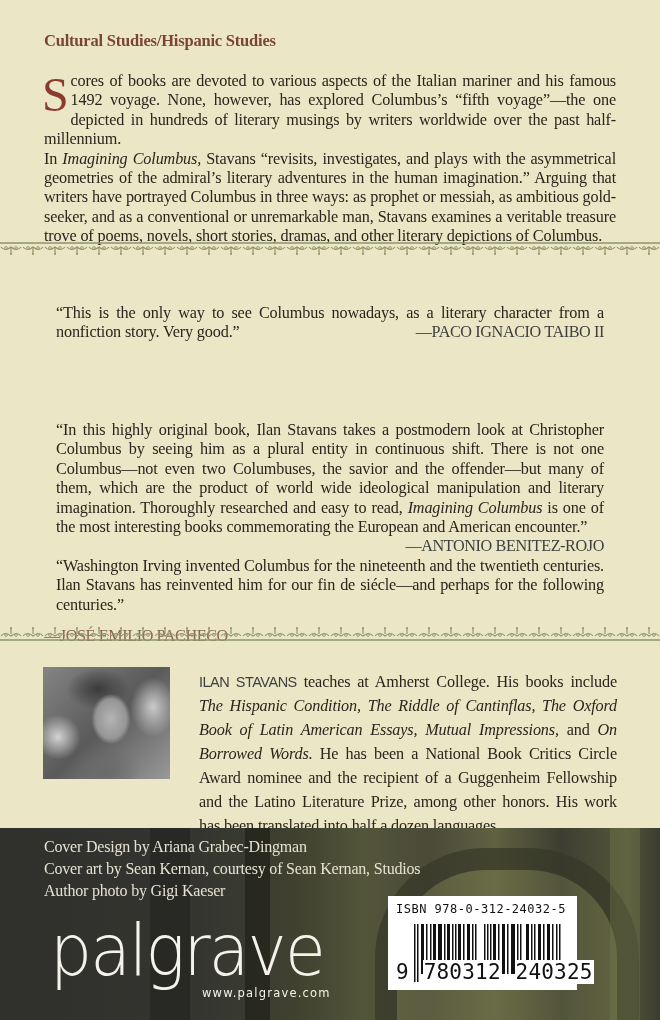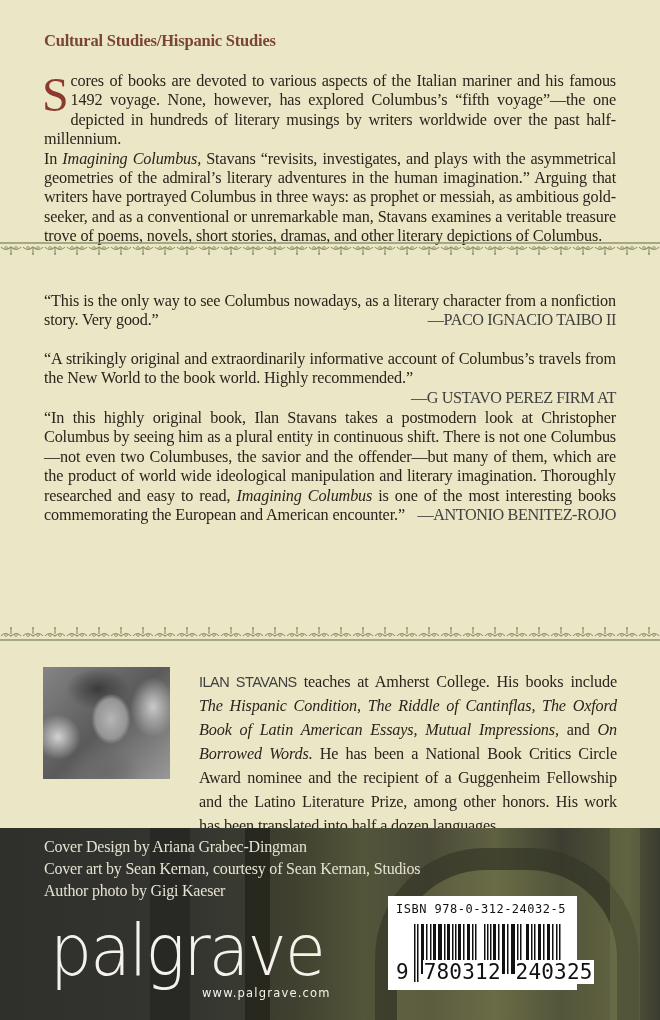--- a/index.html
+++ b/index.html
@@ -35,21 +35,21 @@
     position: absolute; left: 0; width: 660px; height: 16px;
   }
   .ornament svg { display: block; }
 
   .quote {
     position: absolute; left: 44px; width: 572px;
     font-size: 16.2px; line-height: 19.4px;
     text-align: justify; text-align-last: left;
     letter-spacing: -0.15px;
   }
-  .quote p { margin: 0; }
+  .quote p { margin: 12px; }
   .attrib {
     float: right; color: #404040; letter-spacing: -0.4px;
   }
   .attrib-line { display: block; text-align: right; color: #8a6652; letter-spacing: -0.4px; }
 
   .author-photo {
     position: absolute; left: 43px; top: 667px; width: 127px; height: 112px;
     background:
       radial-gradient(ellipse 28px 36px at 68px 52px, #bdb5a3 0%, #9c9484 55%, transparent 70%),
       radial-gradient(ellipse 45px 30px at 62px 105px, #6e6a60 0%, transparent 80%),
@@ -146,28 +146,29 @@
       </defs>
       <line x1="0" y1="2" x2="660" y2="2" stroke="#8c9468" stroke-width="1.5"></line>
       <rect x="0" y="2" width="660" height="14" fill="url(#ornTop)"></rect>
     </svg>
   </div>
 
   <div class="quote" style="top:292px;">
     <p><span>“This is the only way to see Columbus nowadays, as a literary character from a nonfiction story. Very good.”</span><span class="attrib">—PACO IGNACIO TAIBO II</span></p>
   </div>
 
-  <div class="quote" style="top:350px;">
-    <p><span>“A strikingly original and extraordinarily informative account of Columbus’s travels from the New World to the book world. Highly recommended.”</span> <span class="attrib">—G USTAVO PEREZ FIRM AT</span></p>
-  </div>
 
   <div class="quote" style="top:409px;">
     <p><span>“In this highly original book, Ilan Stavans takes a postmodern look at Christopher Columbus by seeing him as a plural entity in continuous shift. There is not one Columbus—not even two Columbuses, the savior and the offender—but many of them, which are the product of world wide ideological manipulation and literary imagination. Thoroughly researched and easy to read, </span><i>Imagining Columbus</i><span> is one of the most interesting books commemorating the European and American encounter.”</span><span class="attrib">—ANTONIO BENITEZ-ROJO</span></p>
   </div>
 
+  <div class="quote" style="top:545px;">
+    <p><span>“Washington Irving invented Columbus for the nineteenth and the twentieth centuries. Ilan Stavans has reinvented him for our fin de siécle—and perhaps for the following centuries.”</span></p>
+    <span class="attrib-line">—JOSÉ EMILIO PACHECO</span>
+  </div>
 
   <div class="ornament" style="top:626px;">
     <svg width="660" height="16" viewBox="0 0 660 16">
       <defs>
         <pattern id="ornBot" x="0" y="0" width="22" height="16" patternUnits="userSpaceOnUse">
           <circle cx="11" cy="2" r="1" fill="#8c9468"></circle>
           <line x1="11" y1="2" x2="11" y2="8" stroke="#8c9468" stroke-width="1.2"></line>
           <circle cx="6" cy="9" r="1.4" fill="none" stroke="#8c9468" stroke-width="0.9"></circle>
           <circle cx="16" cy="9" r="1.4" fill="none" stroke="#8c9468" stroke-width="0.9"></circle>
           <path d="M1 10 Q5 5 11 10 Q17 5 21 10" stroke="#8c9468" stroke-width="1.2" fill="none"></path>

